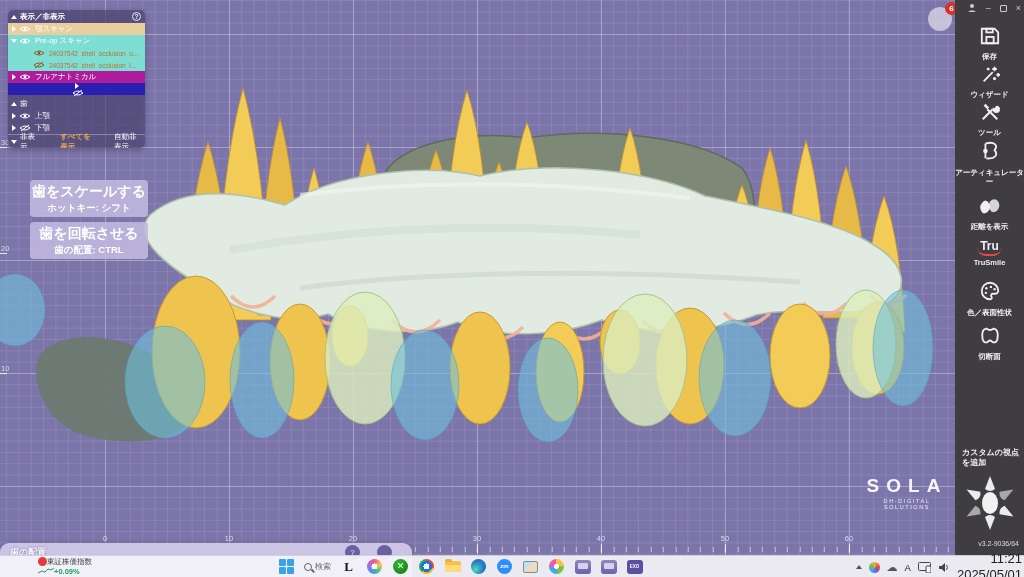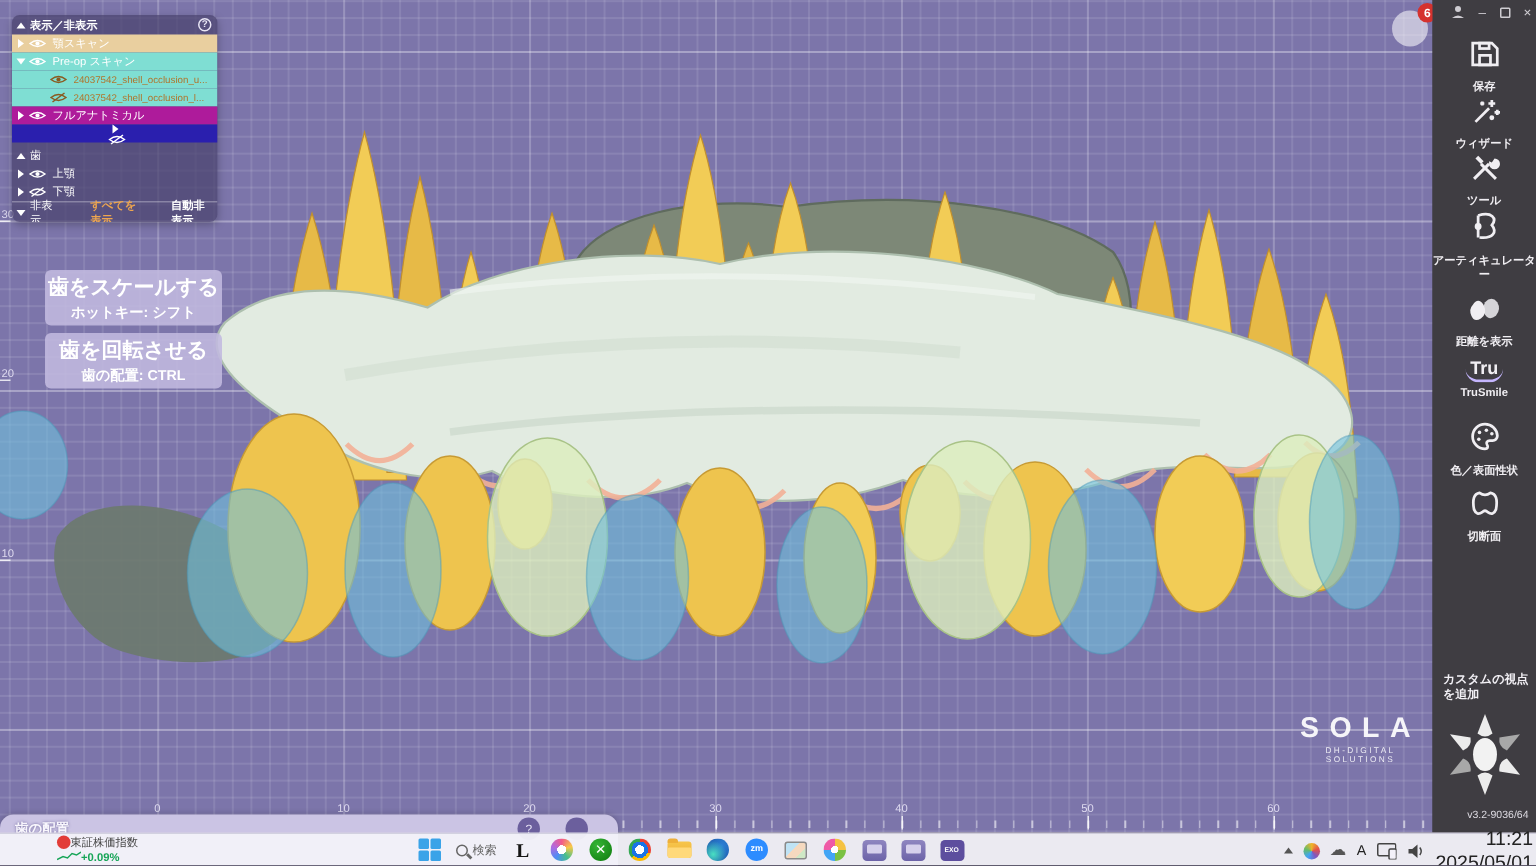--- a/index.html
+++ b/index.html
@@ -48,21 +48,21 @@
   .row-file .lbl { color:#b0752c; font-size:6.5px; }
   .chev { width:0; height:0; border-top:3px solid transparent; border-bottom:3px solid transparent;
           border-left:4px solid #fff; flex:0 0 auto; }
   .chev.down { transform:rotate(90deg); }
   .chev.up   { transform:rotate(-90deg); }
   .eye { width:12px; height:8px; flex:0 0 auto; margin-left:3px; }
   .vfoot { display:flex; align-items:center; height:14px; padding:0 4px;
            border-top:1px solid rgba(255,255,255,.3); }
   .vfoot .f1 { margin-left:4px; }
   .vfoot .f2 { color:#eda54f; margin-left:24px; font-weight:bold; }
-  .vfoot .f3 { margin-left:21px; font-weight:bold; }
+  .vfoot .f3 { margin-left:21px; font-weight:normal; }
   .spacer6 { height:3px; }
 
   
   .hintbtn { position:absolute; left:30px; width:118px; height:37px; border-radius:4px;
     background:rgba(193,186,223,0.88); color:#fff; text-align:center;
     display:flex; flex-direction:column; justify-content:center; }
   .hintbtn .t { font-size:14px; font-weight:bold; }
   .hintbtn .s { font-size:9.5px; font-weight:bold; margin-top:1px; }
 
   
@@ -71,21 +71,21 @@
   .notif .badge { position:absolute; right:-6px; top:-5px; width:13px; height:13px; border-radius:50%;
            background:#d5322e; color:#fff; font-size:8px; font-weight:bold; text-align:center; line-height:13px; }
 
   
   .sidebar { position:absolute; left:955px; top:0; width:69px; height:555px; background:#3f3d42; }
   .winctl { position:absolute; top:3px; right:3px; display:flex; align-items:center; gap:9px;
             color:#cfcdd2; font-size:9px; }
   .winctl .box { width:7px; height:7px; border:1px solid #cfcdd2; border-radius:1px; }
   .tool { position:absolute; left:0; width:69px; text-align:center; color:#f0eef2; }
   .tool .tlabel { display:block; font-size:7.5px; font-weight:bold; line-height:1.25; margin-top:2px; }
-  .tru-logo { font-weight:bold; font-size:12px; color:#f0eef2; border-bottom:2px solid #c4b5fd;
+  .tru-logo { font-weight:bold; font-size:12px; color:#f0eef2; border-bottom:2px solid #ef4444;
               border-radius:0 0 9px 9px; padding:0 3px 1px; display:inline-block; }
   .addview { position:absolute; left:7px; top:448px; width:58px; color:#f2f0f5;
              font-size:8px; font-weight:bold; line-height:1.3; text-align:left; }
   .compass { position:absolute; left:8px; top:474px; }
   .version { position:absolute; right:5px; top:540px; font-size:7px; color:#cwhite; color:#dddbe2; }
 
   
   .sola { position:absolute; left:862px; top:475px; width:90px; text-align:center; color:rgba(255,255,255,.92); }
   .sola .big { font-size:19px; letter-spacing:7px; font-weight:bold; }
   .sola .sub { font-size:5.5px; letter-spacing:1.6px; margin-top:1px; color:rgba(255,255,255,.85); }

